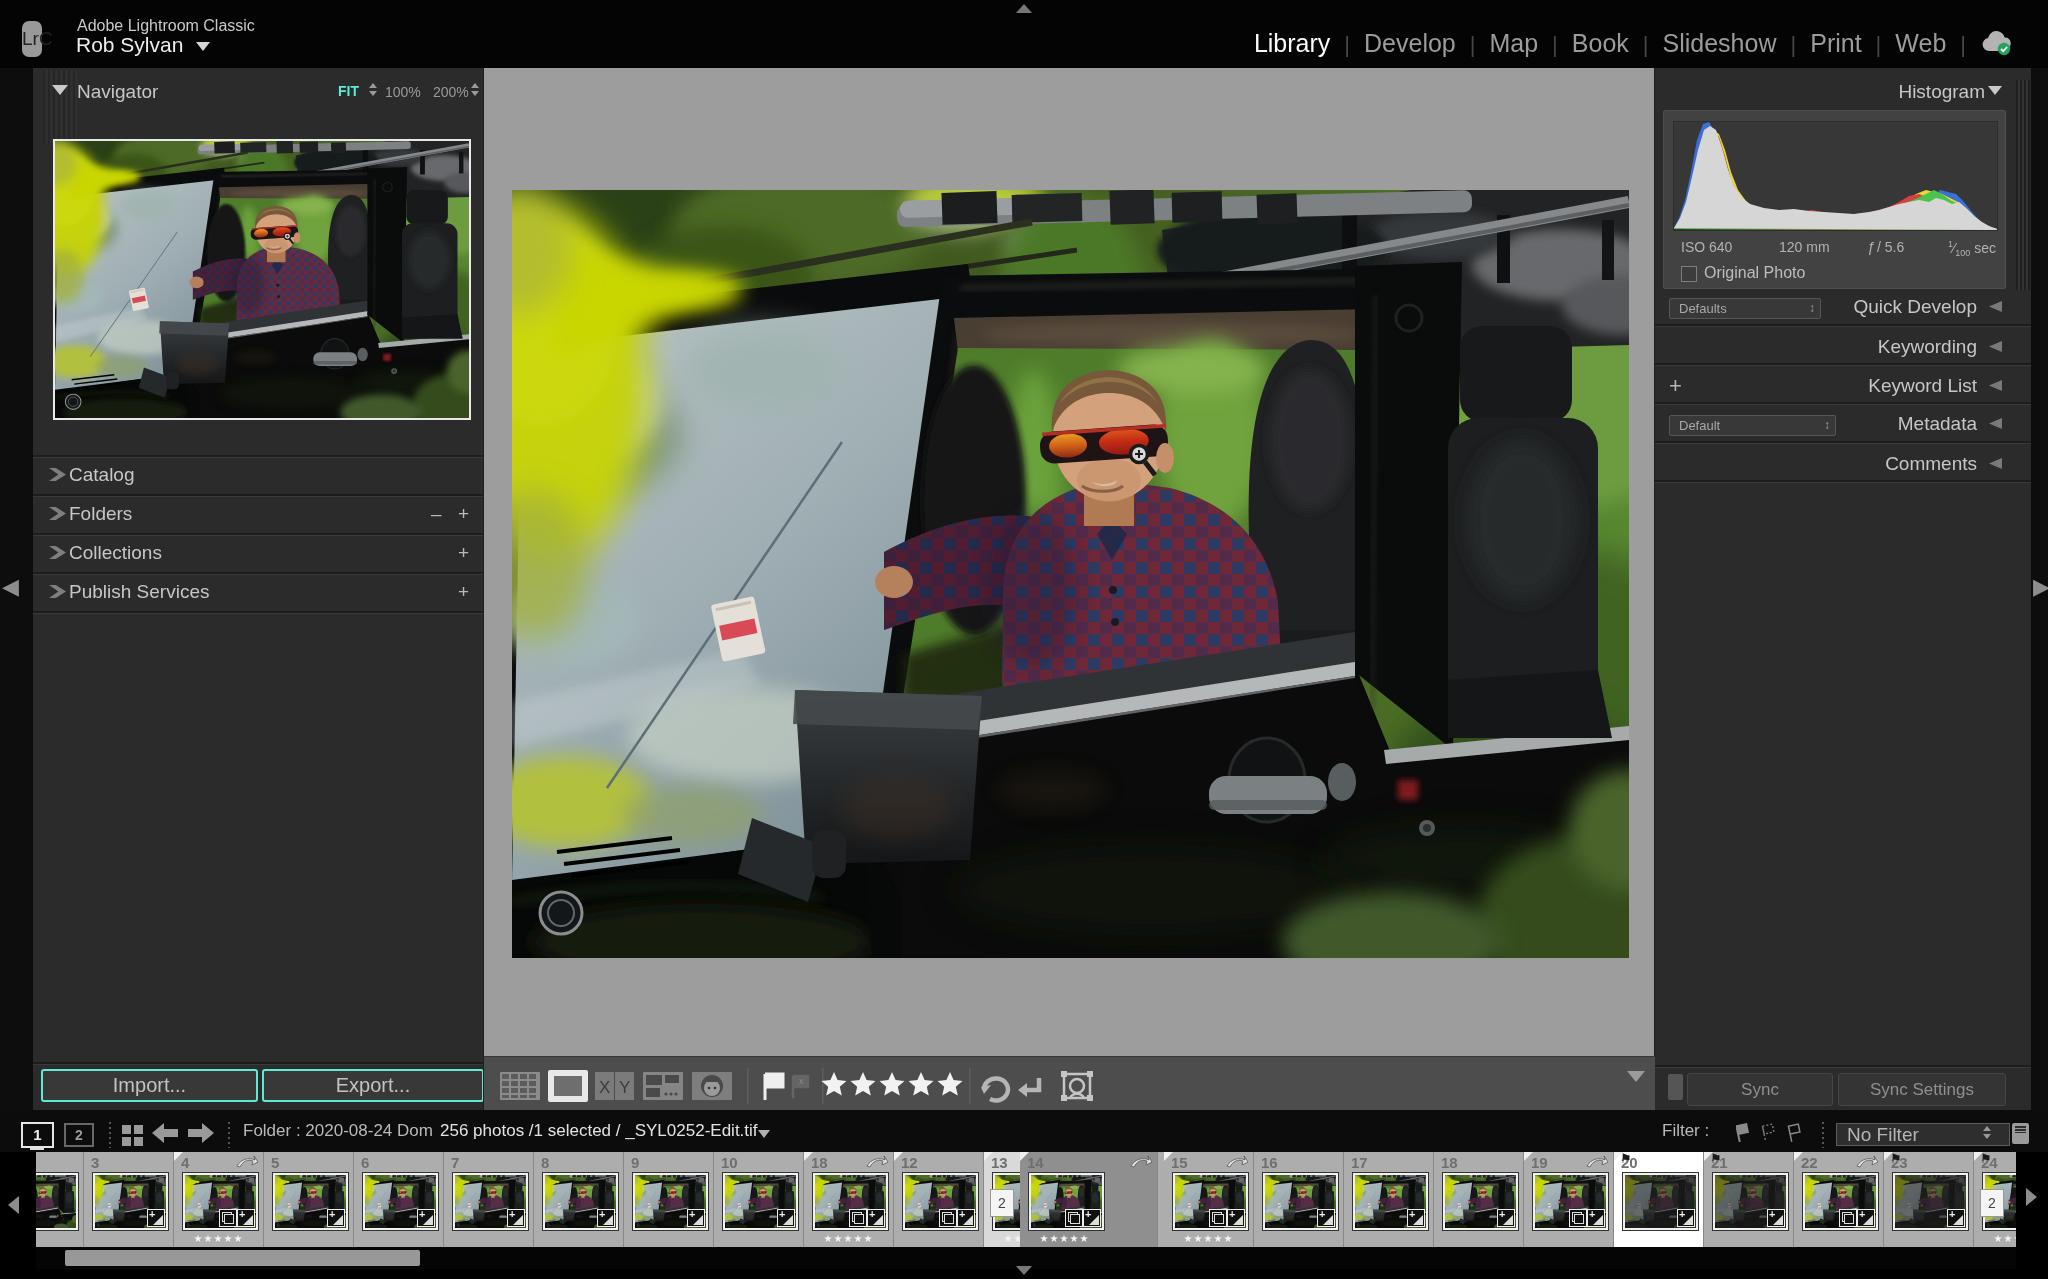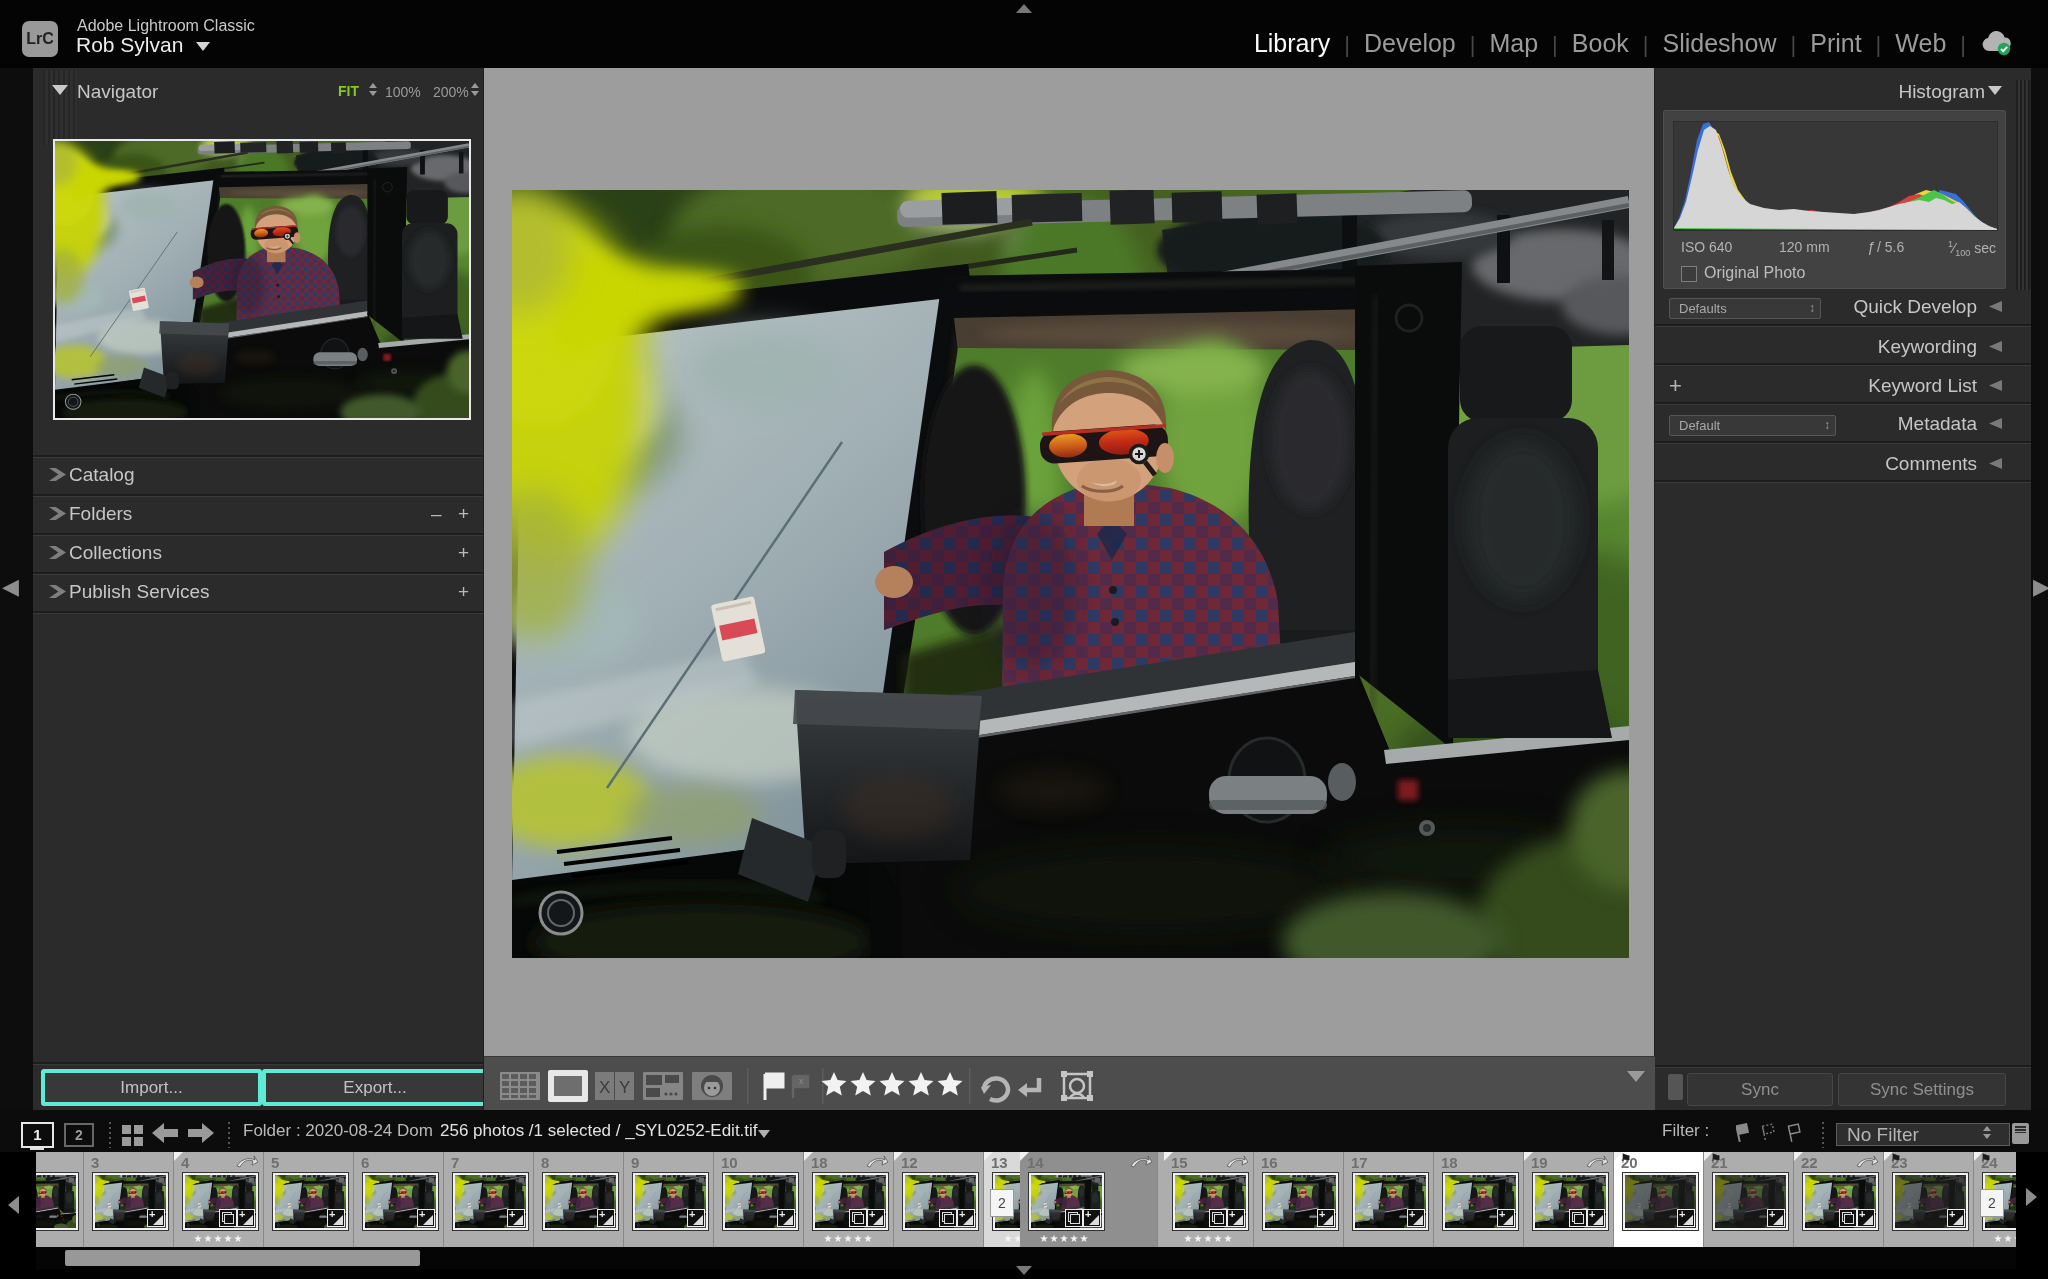--- a/index.html
+++ b/index.html
@@ -1,42 +1,42 @@
 <!DOCTYPE html>
 <html><head>
 <meta charset="utf-8">
 <style>
   html,body{margin:0;padding:0;background:#000;}
   body{width:2048px;height:1279px;position:relative;overflow:hidden;
        font-family:"Liberation Sans", sans-serif;}
   .abs{position:absolute;}
   
   #topbar{left:0;top:0;width:2048px;height:68px;background:#040404;}
-  #lrclogo{left:22px;top:21px;width:36px;height:36px;background:#999;border-radius:7px;
-    color:#222;font-weight:bold;font-size:16px;text-align:center;line-height:36px;}
+  #lrclogo{left:22px;top:21px;width:20px;height:36px;background:#999;border-radius:7px;
+    color:#222;font-weight:normal;font-size:19px;text-align:center;line-height:36px;}
   #alc{left:77px;top:17px;font-size:16px;color:#c9c9c9;}
   #robsylvan{left:76px;top:33px;font-size:21px;color:#ededed;}
   #robtri{left:196px;top:42px;width:0;height:0;border-left:7px solid transparent;
     border-right:7px solid transparent;border-top:9px solid #d5d5d5;}
   #modules{right:22px;top:29px;font-size:25px;color:#9b9b9b;}
   #modules span.m{margin:16px 12px;}
   #modules span.active{color:#fafafa;}
   #modules span.d{color:#474747;margin:0 2px;font-size:22px;}
   #toptri{left:1016px;top:4px;width:0;height:0;border-left:8px solid transparent;
     border-right:8px solid transparent;border-bottom:9px solid #787878;}
   
   #lstrip{left:0;top:68px;width:33px;height:1042px;background:#0d0d0d;}
   #rstrip{left:2031px;top:68px;width:17px;height:1042px;background:#0d0d0d;}
   .sidearrow{top:574px;font-size:22px;color:#8d8d8d;}
   
   #lpanel{left:33px;top:68px;width:450px;height:1042px;background:#2b2b2b;}
   .phead{font-size:19px;color:#c6c6c6;}
   .divider{height:2px;background:#1d1d1d;box-shadow:0 1px 0 #3a3a3a;}
-  .btn{background:#383838;border:4px solid #5eead4;border-radius:3px;color:#c2c2c2;
-    font-size:17px;text-align:center;}
+  .btn{background:#383838;border:2px solid #5eead4;border-radius:3px;color:#c2c2c2;
+    font-size:20px;text-align:center;}
   
   #center{left:483px;top:68px;width:1172px;height:1042px;background:#9d9d9d;border-left:1px solid #1f1f1f;border-right:1px solid #1f1f1f;box-sizing:border-box;}
   #toolbar{left:0;top:988px;width:1172px;height:54px;background:#4d4d4d;border-top:1px solid #383838;}
   
   #rpanel{left:1655px;top:68px;width:376px;height:1042px;background:#2b2b2b;}
   
   #fbar{left:0;top:1110px;width:2048px;height:42px;background:#0c0c0c;}
   #fstrip{left:36px;top:1152px;width:1980px;height:95px;background:#adadad;overflow:hidden;}
   #fscroll{left:36px;top:1247px;width:1980px;height:22px;background:#050505;}
   #fhandle{left:65px;top:1250px;width:355px;height:16px;background:#989898;border-radius:2px;}
@@ -314,21 +314,21 @@
 </div>
 <div class="abs" id="toptri"></div>
 <div class="abs" id="lstrip"></div>
 <div class="abs" id="rstrip"></div>
 <div class="abs sidearrow" style="left:2px;">◀</div>
 <div class="abs sidearrow" style="left:2033px;">▶</div>
 <div class="abs" id="lpanel">
   <div class="abs" style="left:10px;top:2px;width:34px;height:75px;background:repeating-linear-gradient(90deg,#262626 0 2px,#2f2f2f 2px 5px);"></div>
   <div class="abs" style="left:19px;top:17px;width:0;height:0;border-left:8px solid transparent;border-right:8px solid transparent;border-top:10px solid #c9c9c9"></div>
   <div class="abs phead" style="left:44px;top:13px;">Navigator</div>
-  <div class="abs" style="left:305px;top:15px;font-size:14px;font-weight:bold;color:#84cc16;">FIT</div>
+  <div class="abs" style="left:305px;top:15px;font-size:14px;font-weight:bold;color:#5eead4;">FIT</div>
   <div class="abs spin" style="left:336px;top:15px;"></div>
   <div class="abs" style="left:352px;top:16px;font-size:14px;color:#9a9a9a;">100%</div>
   <div class="abs" style="left:400px;top:16px;font-size:14px;color:#9a9a9a;">200%</div>
   <div class="abs spin" style="left:438px;top:15px;"></div>
   <svg class="abs" style="left:20px;top:71px;border:2px solid #e9e9e9;" width="414" height="277" viewBox="0 0 1117 768" preserveAspectRatio="none">
       <use href="#scene"></use>
     </svg>
   <div class="abs divider" style="left:0;top:387px;width:450px;"></div>
   <div class="abs chev" style="left:16px;top:400px;"></div>
   <div class="abs phead" style="left:36px;top:396px;">Catalog</div>

